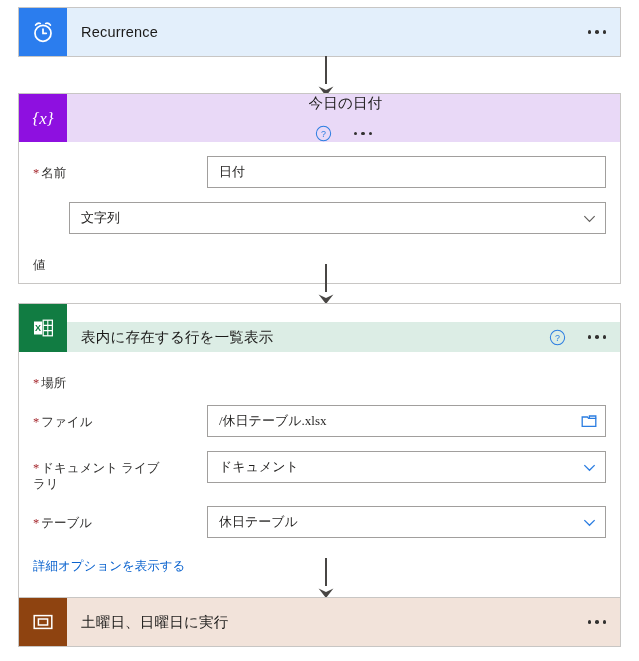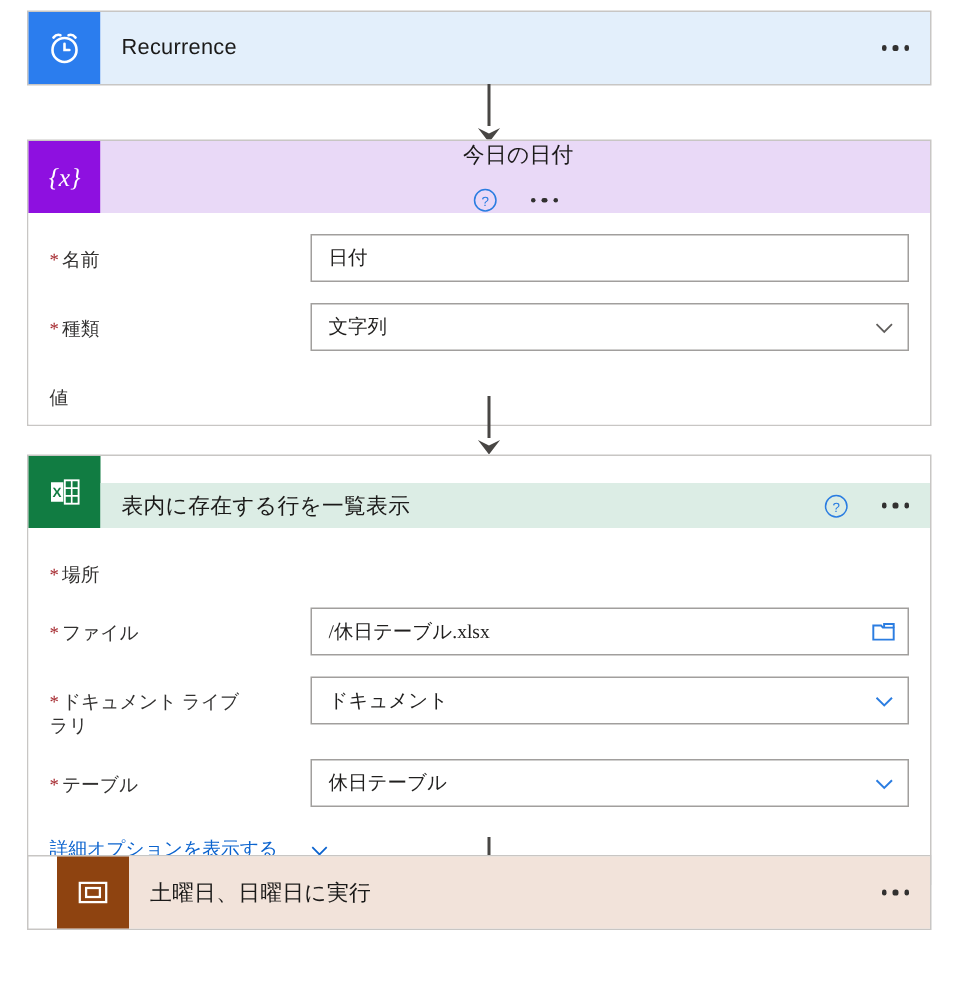--- a/index.html
+++ b/index.html
@@ -149,20 +149,21 @@
   }
   .adv-link {
     display: inline-flex;
     align-items: center;
     gap: 21px;
     color: #0b63ce;
     font-size: 12.5px;
     margin-top: 6px;
     margin-bottom: 4px;
     cursor: pointer;
+    flex-direction: column;
   }
   .adv-link svg { display: block; }
 
   
   .connector {
     position: absolute;
     left: 316px;
     width: 20px;
   }
   .connector .line {
@@ -243,21 +244,20 @@
       <div class="field-row">
         <div class="field-label"><span class="req">*</span><span>名前</span></div>
         <div class="field-control">
           <div class="input-box">
             <span class="input-text">日付</span>
           </div>
         </div>
       </div>
 
       <div class="field-row">
-        <div class="field-label"><span class="req">*</span><span>種類</span></div>
         <div class="field-control">
           <div class="input-box">
             <span class="input-text">文字列</span>
             <svg class="chev" viewBox="0 0 16 16">
                 <path d="M2.5 5.5 L8 11 L13.5 5.5" fill="none" stroke="#605e5c" stroke-width="1.25"></path>
               </svg>
           </div>
         </div>
       </div>
 
@@ -357,21 +357,21 @@
 
   <div class="connector" style="top:558px; height:38px;">
     <div class="line" style="height:28px;"></div>
     <div class="arrow" style="top:26px;">
       <svg width="16" height="11" viewBox="0 0 16 11">
           <path d="M8 11 L0.6 1.4 L8 5.0 L15.4 1.4 Z" fill="#484644"></path>
         </svg>
     </div>
   </div>
 
-  <div class="card" style="top:570px;padding-left:19px;">
+  <div class="card" style="top:597px;">
     <div class="card-header">
       <div class="icon-tile" style="background:#8E4310;">
         <svg width="24" height="24" viewBox="0 0 24 24" fill="none" stroke="#ffffff" stroke-width="1.5">
           <rect x="3.2" y="5.6" width="17.6" height="12.8"></rect>
           <rect x="7.4" y="9.0" width="9.2" height="6.0"></rect>
         </svg>
       </div>
       <div class="header-band" style="background:#F2E3DA;">
         <span class="card-title">土曜日、日曜日に実行</span>
         <span class="hdr-actions">

